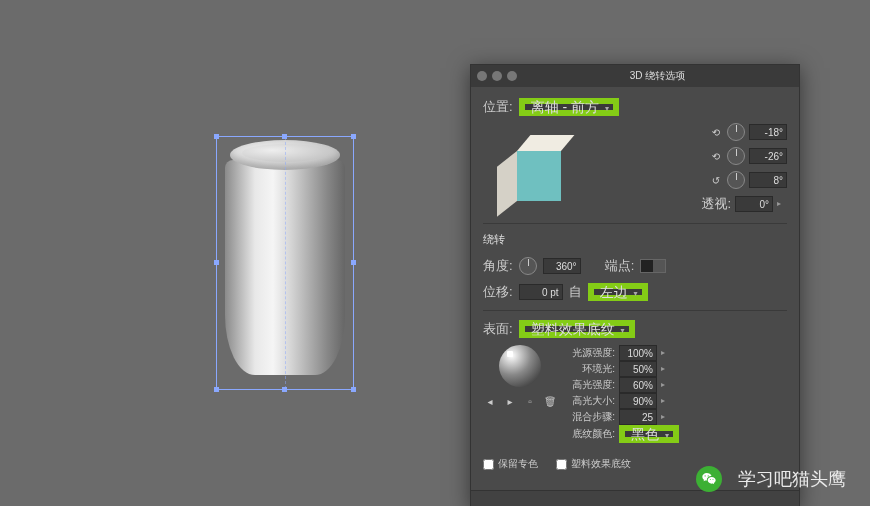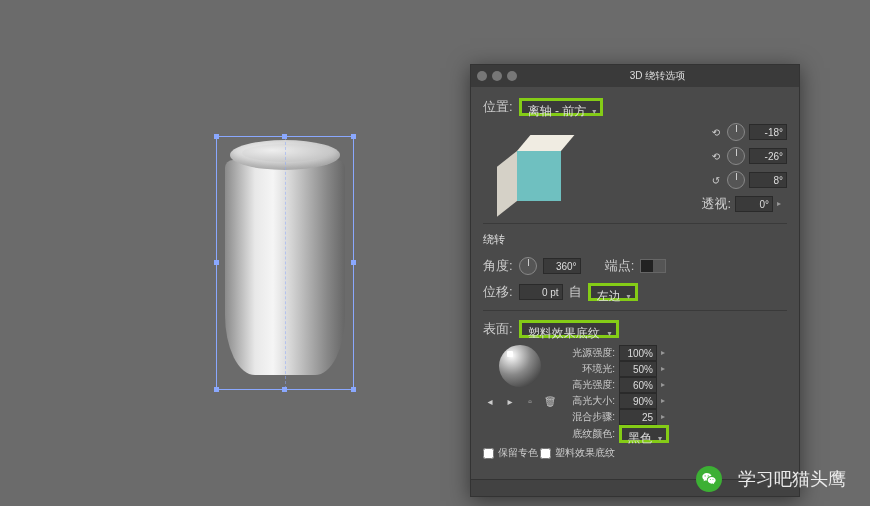--- a/index.html
+++ b/index.html
@@ -55,22 +55,22 @@
       height: 22px; background: #3a3a3a; display: flex; align-items: center;
       padding: 0 6px; gap: 5px;
     }
     .traffic { display: flex; gap: 5px; }
     .dot { width: 10px; height: 10px; border-radius: 50%; background: #777; }
     .title { flex: 1; text-align: center; font-size: 10px; color: #ddd; }
     .body { padding: 10px 12px; }
     .row { display: flex; align-items: center; gap: 6px; margin-bottom: 6px; min-height: 20px; }
     .lbl { color: #ccc; font-size: 13px; }
     select, .sel {
-      background: #3a3a3a; color: #ddd; border: 3px solid #84cc16;
-      font-size: 12px; padding: 10px 14px 2px 6px; height: 18px;
+      background: #3a3a3a; color: #ddd; border: 6px solid #84cc16;
+      font-size: 14px; padding: 4px 14px 2px 6px; height: 18px;
       appearance: none; position: relative;
     }
     .sel { display: inline-flex; align-items: center; min-width: 70px; }
     .sel::after { content: "▾"; position: absolute; right: 4px; font-size: 8px; color: #aaa; }
     .cube-section { display: flex; gap: 12px; margin: 6px 0 10px 0; }
     .cube-wrap { width: 90px; height: 90px; position: relative; }
     .cube-face {
       position: absolute; background: #e6e2d8;
     }
     .cube-front { left: 34px; top: 28px; width: 44px; height: 50px; background: #6fc0c0; }
@@ -264,21 +264,21 @@
         </div>
         <div class="prop-row">
           <span class="prop-lbl">底纹颜色:</span>
           <span class="sel" style="min-width:50px">
               <span>黑色</span>
             </span>
         </div>
       </div>
     </div>
 
-    <div class="row" style="margin-top:0;gap:2px">
+    <div class="row" style="margin-top:11px;gap:18px">
       <label class="chk">
         <input type="checkbox" style="">
           <span>保留专色</span>
       </label>
       <label class="chk">
         <input type="checkbox" style="">
           <span>塑料效果底纹</span>
       </label>
     </div>
   </div>

